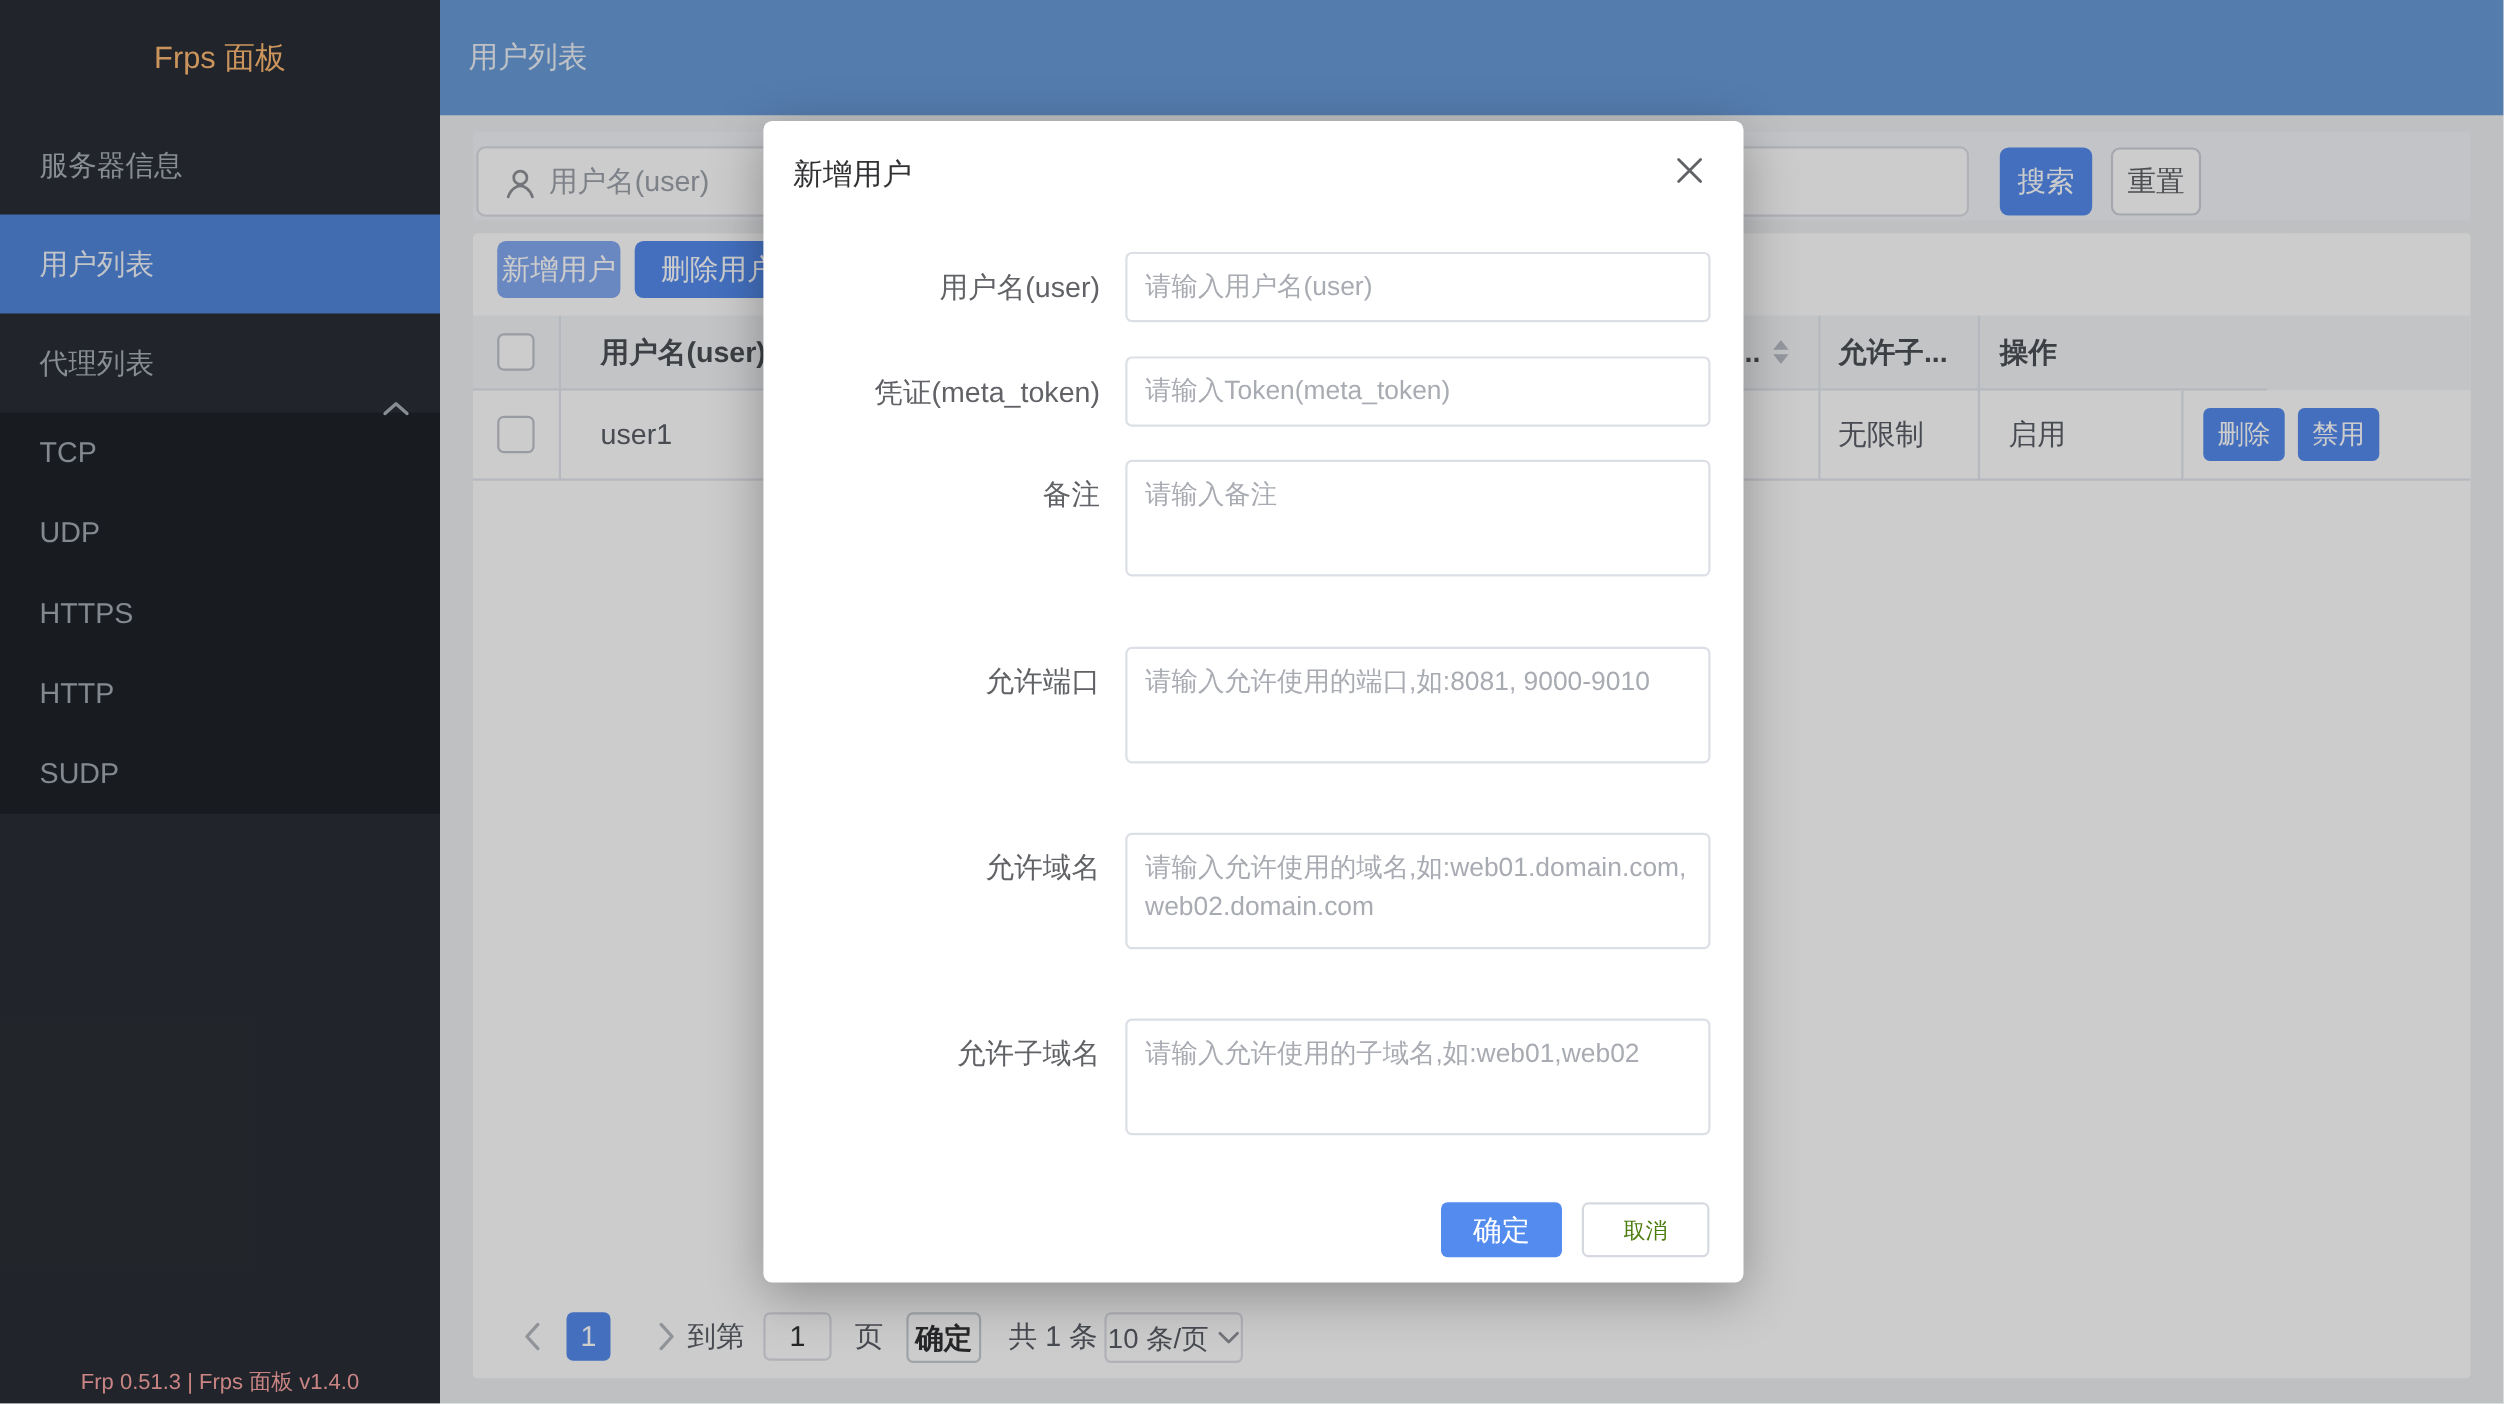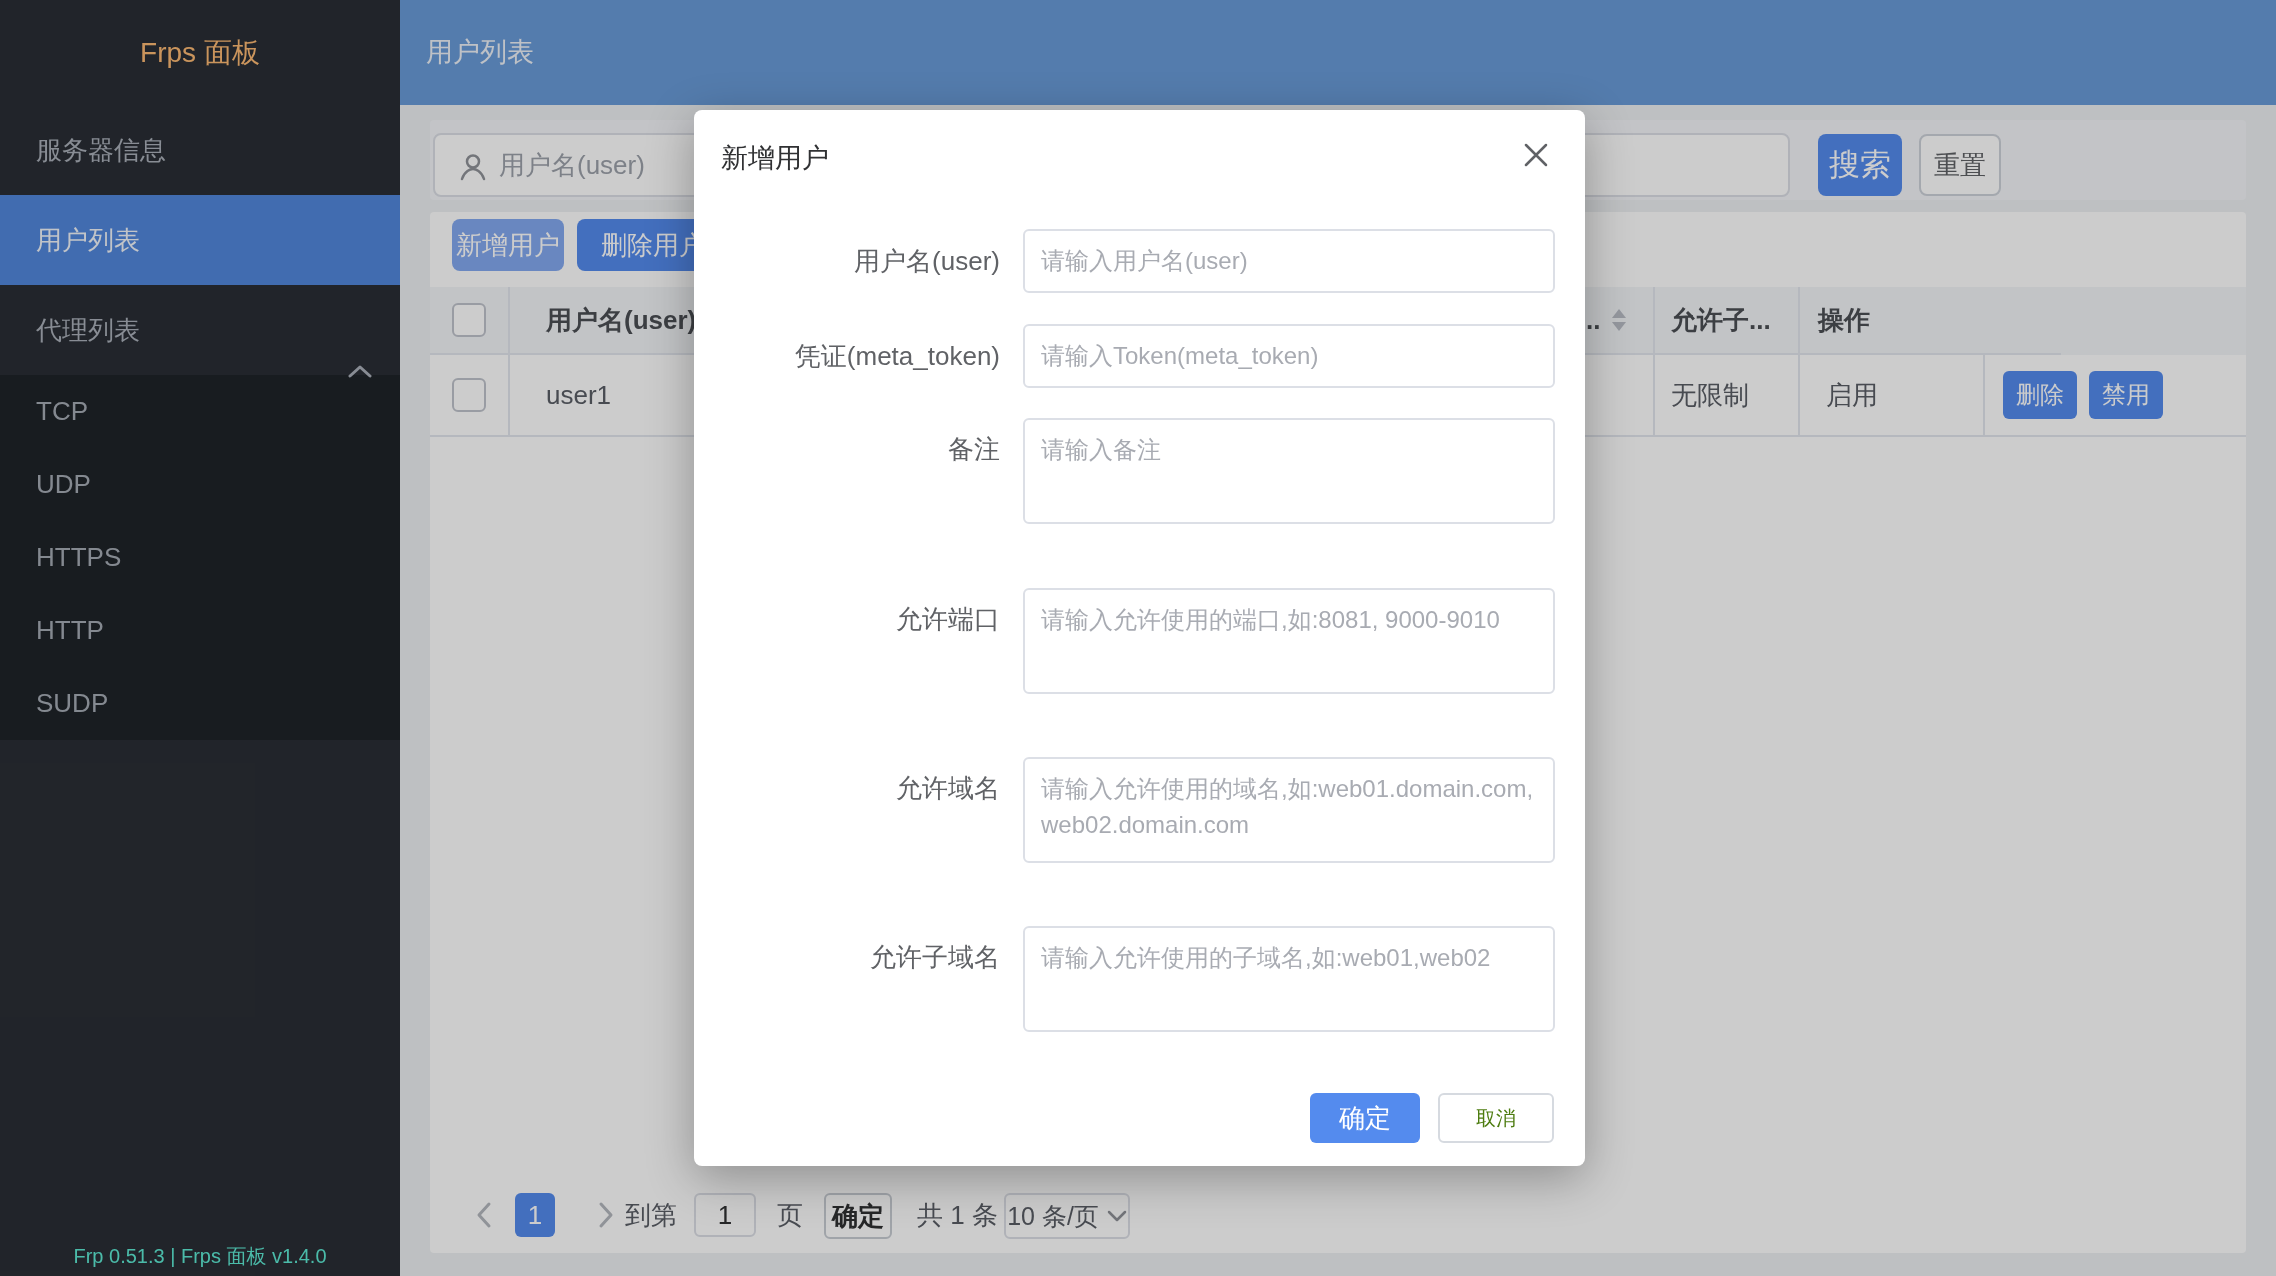--- a/index.html
+++ b/index.html
@@ -8,36 +8,36 @@
   .screen { position:relative; width:2276px; height:1276px; }
 
   
   .sidebar { position:absolute; left:0; top:0; width:400px; height:1276px; background:#2a2e35; z-index:1; }
   .sb-title { height:105px; line-height:105px; text-align:center; font-size:28px; color:#fdba74; }
   .sb-item { height:90px; line-height:90px; padding-left:36px; font-size:26px; color:#aab0b9; cursor:pointer; position:relative; }
   .sb-item.active { background:#5287dc; color:#f2f5fa; }
   .sb-chev { position:absolute; right:28px; top:39px; }
   .sb-sub { background:#1f2329; }
   .sb-sub .sb-item { height:73px; line-height:73px; color:#a6acb5; }
-  .version { position:absolute; bottom:6px; width:100%; text-align:center; font-size:20px; color:#5eead4; }
+  .version { position:absolute; bottom:6px; width:100%; text-align:center; font-size:20px; color:#fca5a5; }
 
   
   .header { position:absolute; left:400px; top:0; width:1876px; height:105px; background:#699bd9; z-index:1; }
   .header-title { line-height:105px; padding-left:26px; font-size:27px; color:#eef2f8; }
 
   
   .content { position:absolute; left:400px; top:105px; width:1876px; height:1171px; background:#eef0f3; z-index:1; }
 
   .filter-card { position:absolute; left:30px; top:15px; width:1816px; height:80px; background:#f4f6f9; border-radius:4px; }
   .search-box { position:absolute; left:3px; top:13px; width:1357px; height:64px; background:#fff; border:2px solid #dcdfe6; border-radius:8px; }
   .search-box svg { position:absolute; left:22px; top:16px; }
   .search-box input { position:absolute; left:64px; top:2px; width:1280px; height:56px; border:none; outline:none; font-size:26px; color:#303133; background:transparent; font-family:inherit; }
   .search-box input::placeholder { color:#9da2ab; }
   .btn { display:flex; align-items:center; justify-content:center; cursor:pointer; font-family:inherit; }
-  .btn-search { position:absolute; left:1388px; top:14px; width:84px; height:62px; background:#548bee; border-radius:8px; color:#fff; font-size:31px; }
+  .btn-search { position:absolute; left:1388px; top:14px; width:84px; height:62px; background:#548bee; border-radius:8px; color:#fff; font-size:26px; }
   .btn-reset  { position:absolute; left:1489px; top:14px; width:82px; height:62px; background:#fff; border:2px solid #cdd2da; border-radius:8px; color:#606266; font-size:26px; }
 
   .table-card { position:absolute; left:30px; top:107px; width:1816px; height:1041px; background:#fff; border-radius:4px; }
   .btn-add { position:absolute; left:22px; top:7px; width:112px; height:52px; background:#84a9f0; border-radius:8px; color:#fff; font-size:26px; }
   .btn-del { position:absolute; left:147px; top:7px; width:152px; height:52px; background:#548bee; border-radius:8px; color:#fff; font-size:26px; }
 
   .tbl { position:absolute; left:0; top:75px; width:1816px; }
   .tr { display:flex; width:1816px; }
   .tr.head { height:68px; background:#f3f5f8; }
   .tr.body { height:82px; background:#fff; }

